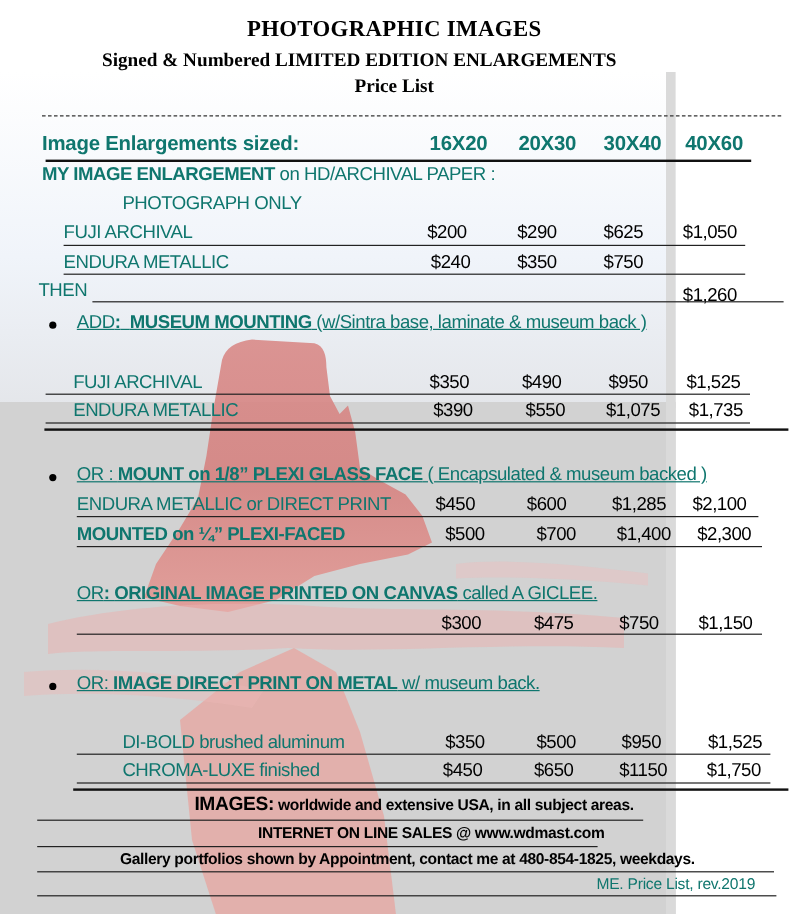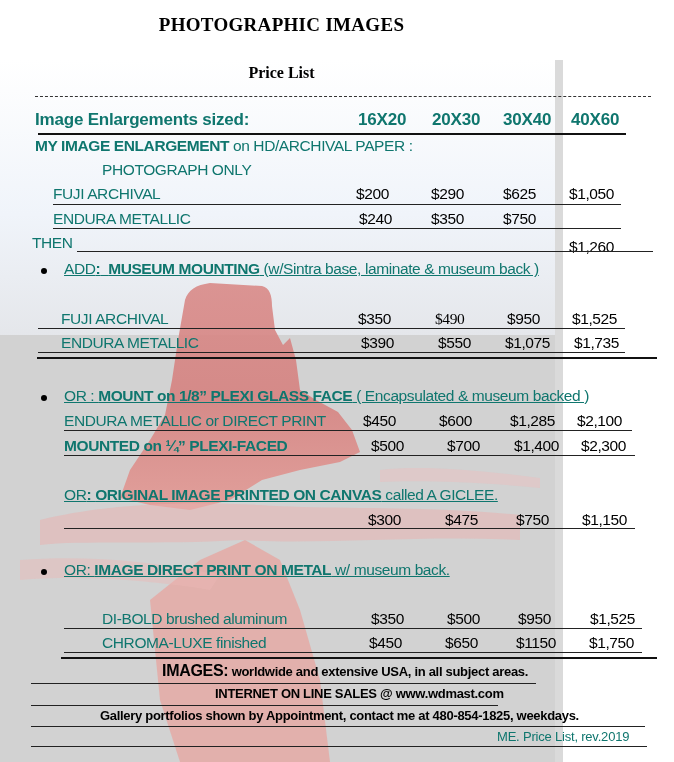--- a/index.html
+++ b/index.html
@@ -1,19 +1,19 @@
 <!DOCTYPE html>
 <html><head>
 <meta charset="utf-8">
 <style>
   html, body { margin: 0; padding: 0; background: #ffffff; }
   body { width: 674px; height: 762px; position: relative; overflow: hidden; }
   #bg { position: absolute; left: 0; top: 0; width: 674px; height: 762px; z-index: 0; }
   .layer { position: absolute; left: 0; top: 0; width: 674px; height: 762px; z-index: 1; }
-  .serif { font-family: "Liberation Serif", "DejaVu Serif", serif; font-weight: bold; color: #000; position: absolute; white-space: nowrap; }
+  .serif { font-family: "Liberation Serif", "DejaVu Serif", serif; font-weight: bold; color: #000; position: absolute; white-space: nowrap; padding-left: 47px; }
   .sans { font-family: "Liberation Sans", "DejaVu Sans", sans-serif; color: #0f766e; position: absolute; white-space: nowrap; }
   .t1 { font-size: 19px; left: 0; width: 563px; text-align: center; top: 14px; letter-spacing: 0.3px; }
   .t2 { font-size: 16px; left: 38px; top: 42px; }
   .t3 { font-size: 16px; left: 0; width: 563px; text-align: center; top: 64px; }
   .dash { position: absolute; left: 35px; top: 96px; width: 616px; border-top: 1px dashed #333; }
   .hdr { font-size: 17px; font-weight: bold; top: 110px; letter-spacing: -0.2px; }
   .hline { position: absolute; height: 0; border-top: 1px solid #222; }
   .hline.thick { border-top: 2px solid #111; }
   .row { font-size: 15.5px; letter-spacing: -0.4px; }
   .b { font-weight: bold; }
@@ -46,20 +46,21 @@
 
   <path d="M150,600 L200,560 L245,540 L280,560 L300,610 L320,680 L330,762 L180,762 L160,700 Z" fill="#e6a7a2" opacity="0.8"></path>
   <path d="M40,520 C100,505 180,500 260,505 C330,510 420,505 520,515 L520,540 C420,535 320,545 240,540 C160,545 80,540 40,545 Z" fill="#e8b3b0" opacity="0.55"></path>
   <path d="M20,560 C80,555 150,560 220,575 L210,590 C150,580 80,575 20,580 Z" fill="#eab8b5" opacity="0.45"></path>
   <path d="M380,470 C420,465 480,470 540,478 L540,488 C480,482 420,480 380,482 Z" fill="#e9c0c0" opacity="0.5"></path>
 </svg>
 
 <div class="layer">
 
   <div class="serif t1">PHOTOGRAPHIC  IMAGES</div>
+  <div class="serif t2">Signed &amp; Numbered LIMITED EDITION ENLARGEMENTS</div>
   <div class="serif t3">Price List</div>
   <div class="dash"></div>
 
   <div class="sans hdr" style="left:35px;">Image Enlargements sized:</div>
   <div class="sans hdr" style="left:358px;">16X20</div>
   <div class="sans hdr" style="left:432px;">20X30</div>
   <div class="sans hdr" style="left:503px;">30X40</div>
   <div class="sans hdr" style="left:571px;">40X60</div>
   <div class="hline thick" style="left:38px; top:133px; width:588px;"></div>
 
@@ -85,21 +86,21 @@
   <div class="sans row" style="left:32px; top:234px;">THEN</div>
   <div class="hline" style="left:77px; top:251px; width:576px;"></div>
 
   <div class="bullet" style="left:41px; top:268px;"></div>
   <div class="sans row u" style="left:64px; top:260px;">
     <span>ADD</span><span class="b">:</span>&nbsp;&nbsp;<span class="b">MUSEUM MOUNTING</span><span>  (w/Sintra base, laminate &amp; museum back )</span>
   </div>
 
   <div class="sans row" style="left:61px; top:310px;">FUJI ARCHIVAL</div>
   <div class="price" style="left:358px; top:310px;">$350</div>
-  <div class="price" style="left:435px; top:310px;font-family:Liberation Serif, serif;">$490</div>
+  <div class="price" style="left:435px; top:310px;">$490</div>
   <div class="price" style="left:507px; top:310px;">$950</div>
   <div class="price" style="left:572px; top:310px;">$1,525</div>
   <div class="hline" style="left:38px; top:328px; width:587px;"></div>
 
   <div class="sans row" style="left:61px; top:334px;">ENDURA METALLIC</div>
   <div class="price" style="left:361px; top:334px;">$390</div>
   <div class="price" style="left:438px; top:334px;">$550</div>
   <div class="price" style="left:505px; top:334px;">$1,075</div>
   <div class="price" style="left:574px; top:334px;">$1,735</div>
   <div class="hline" style="left:38px; top:352px; width:587px;"></div>

